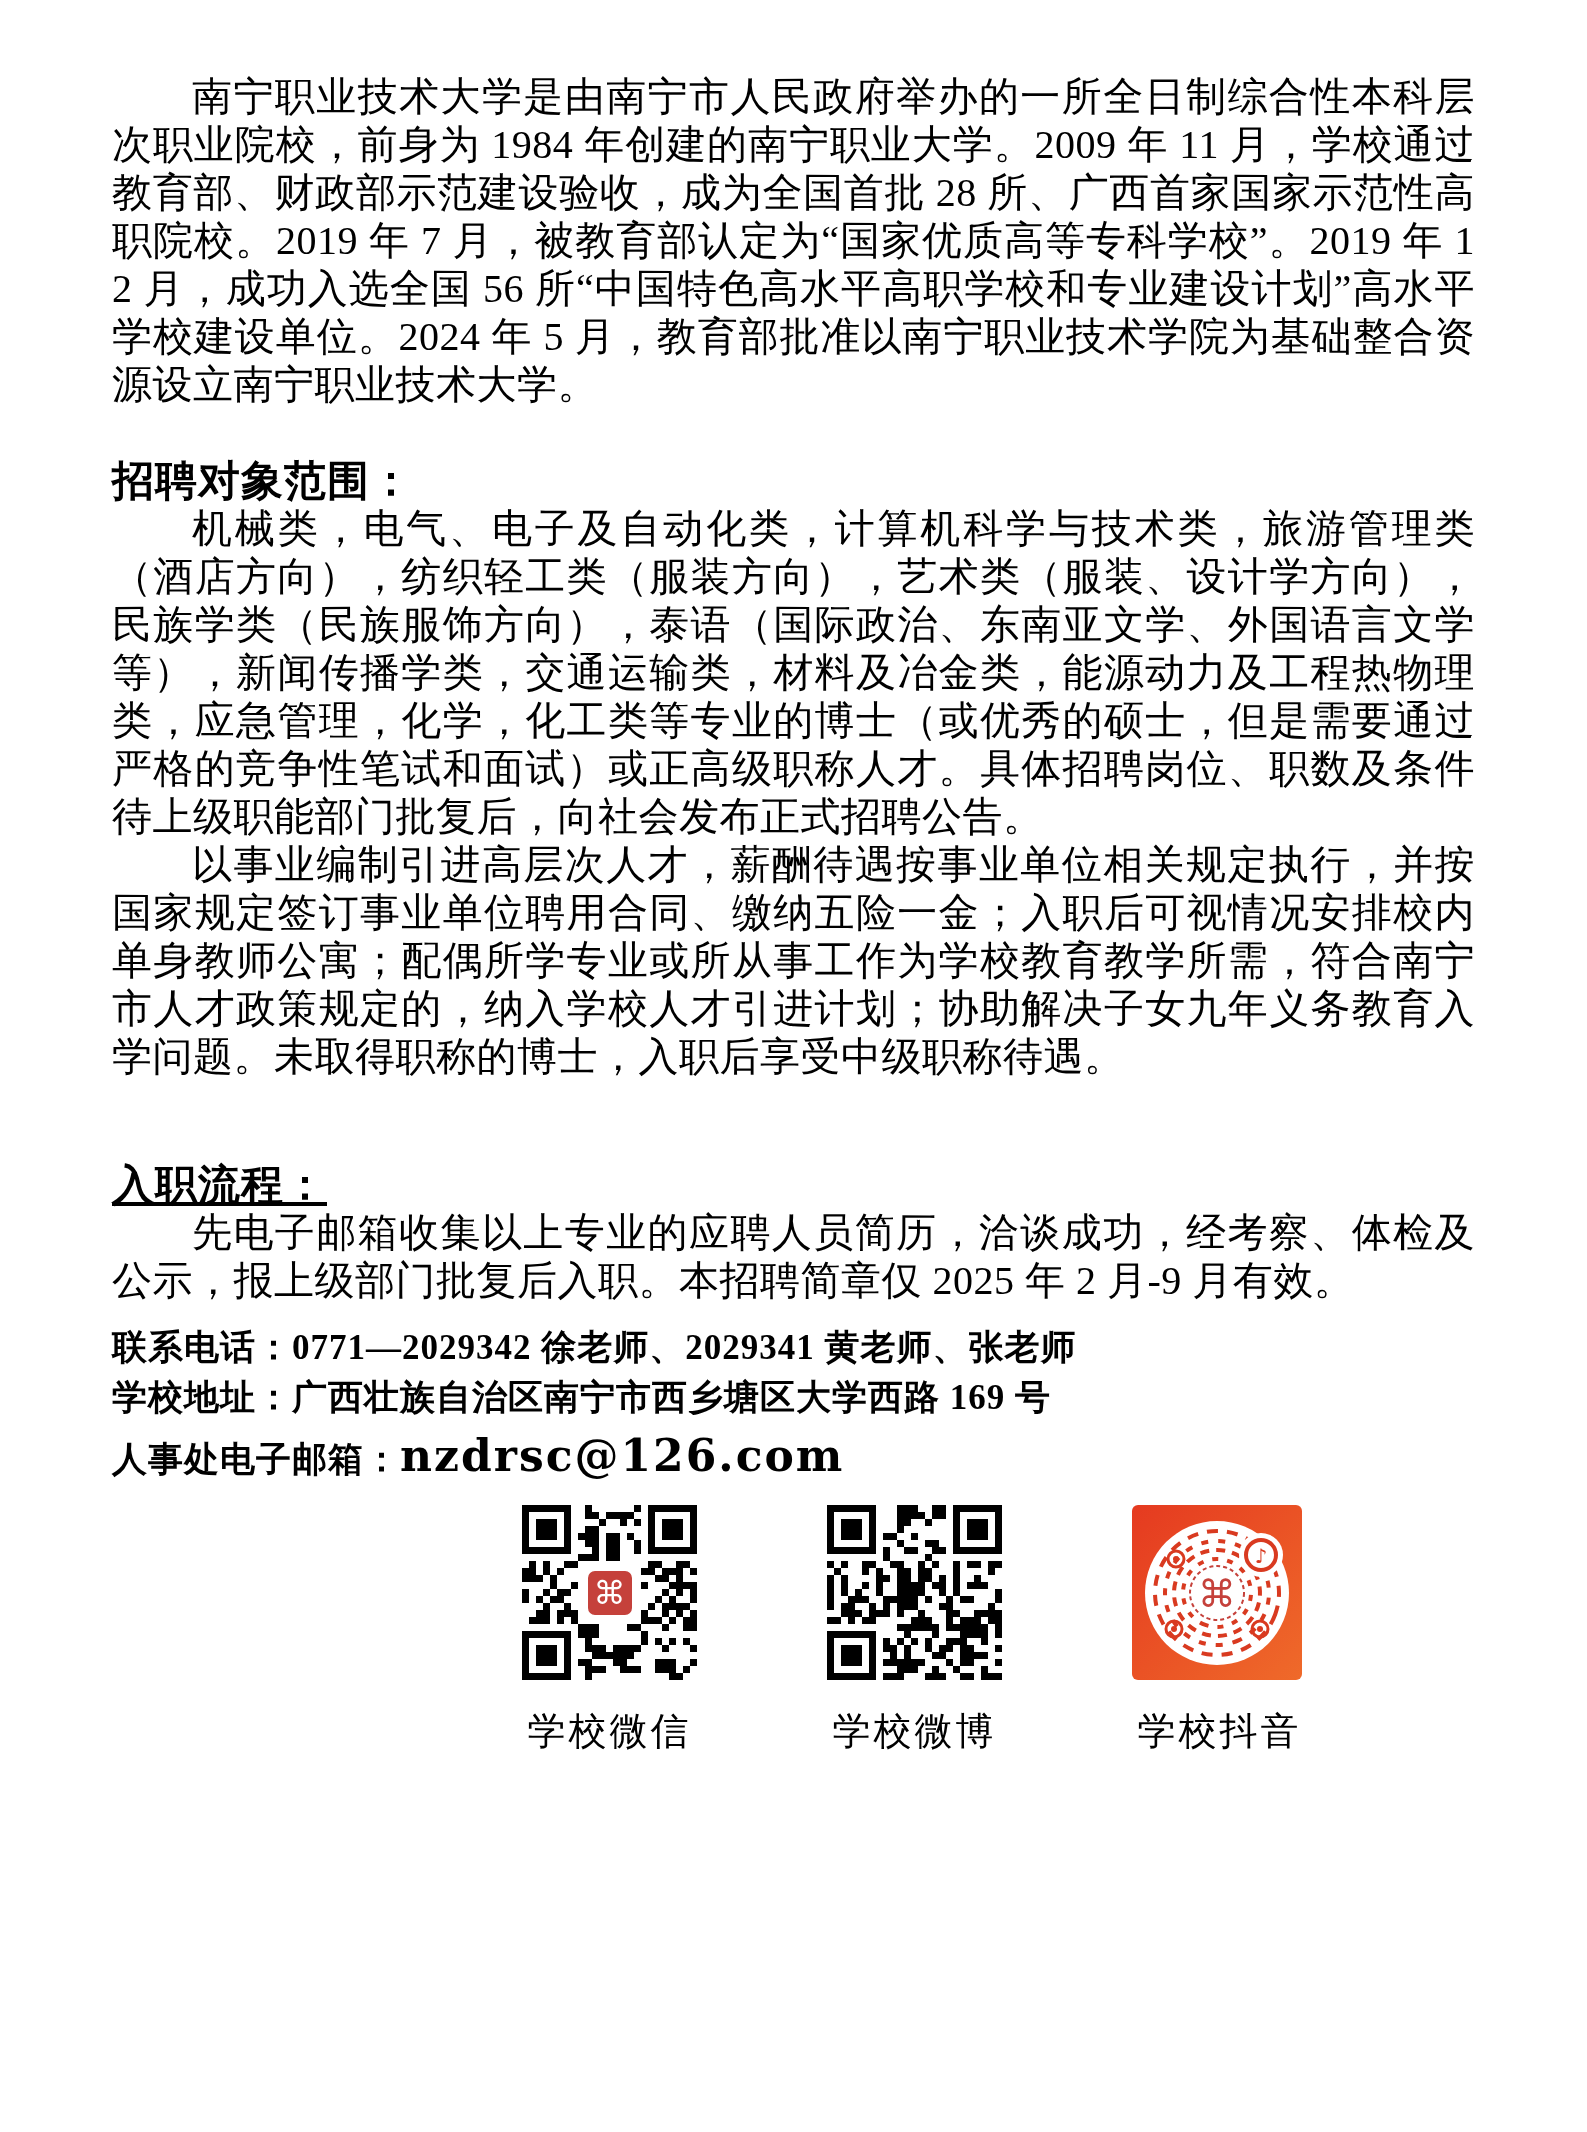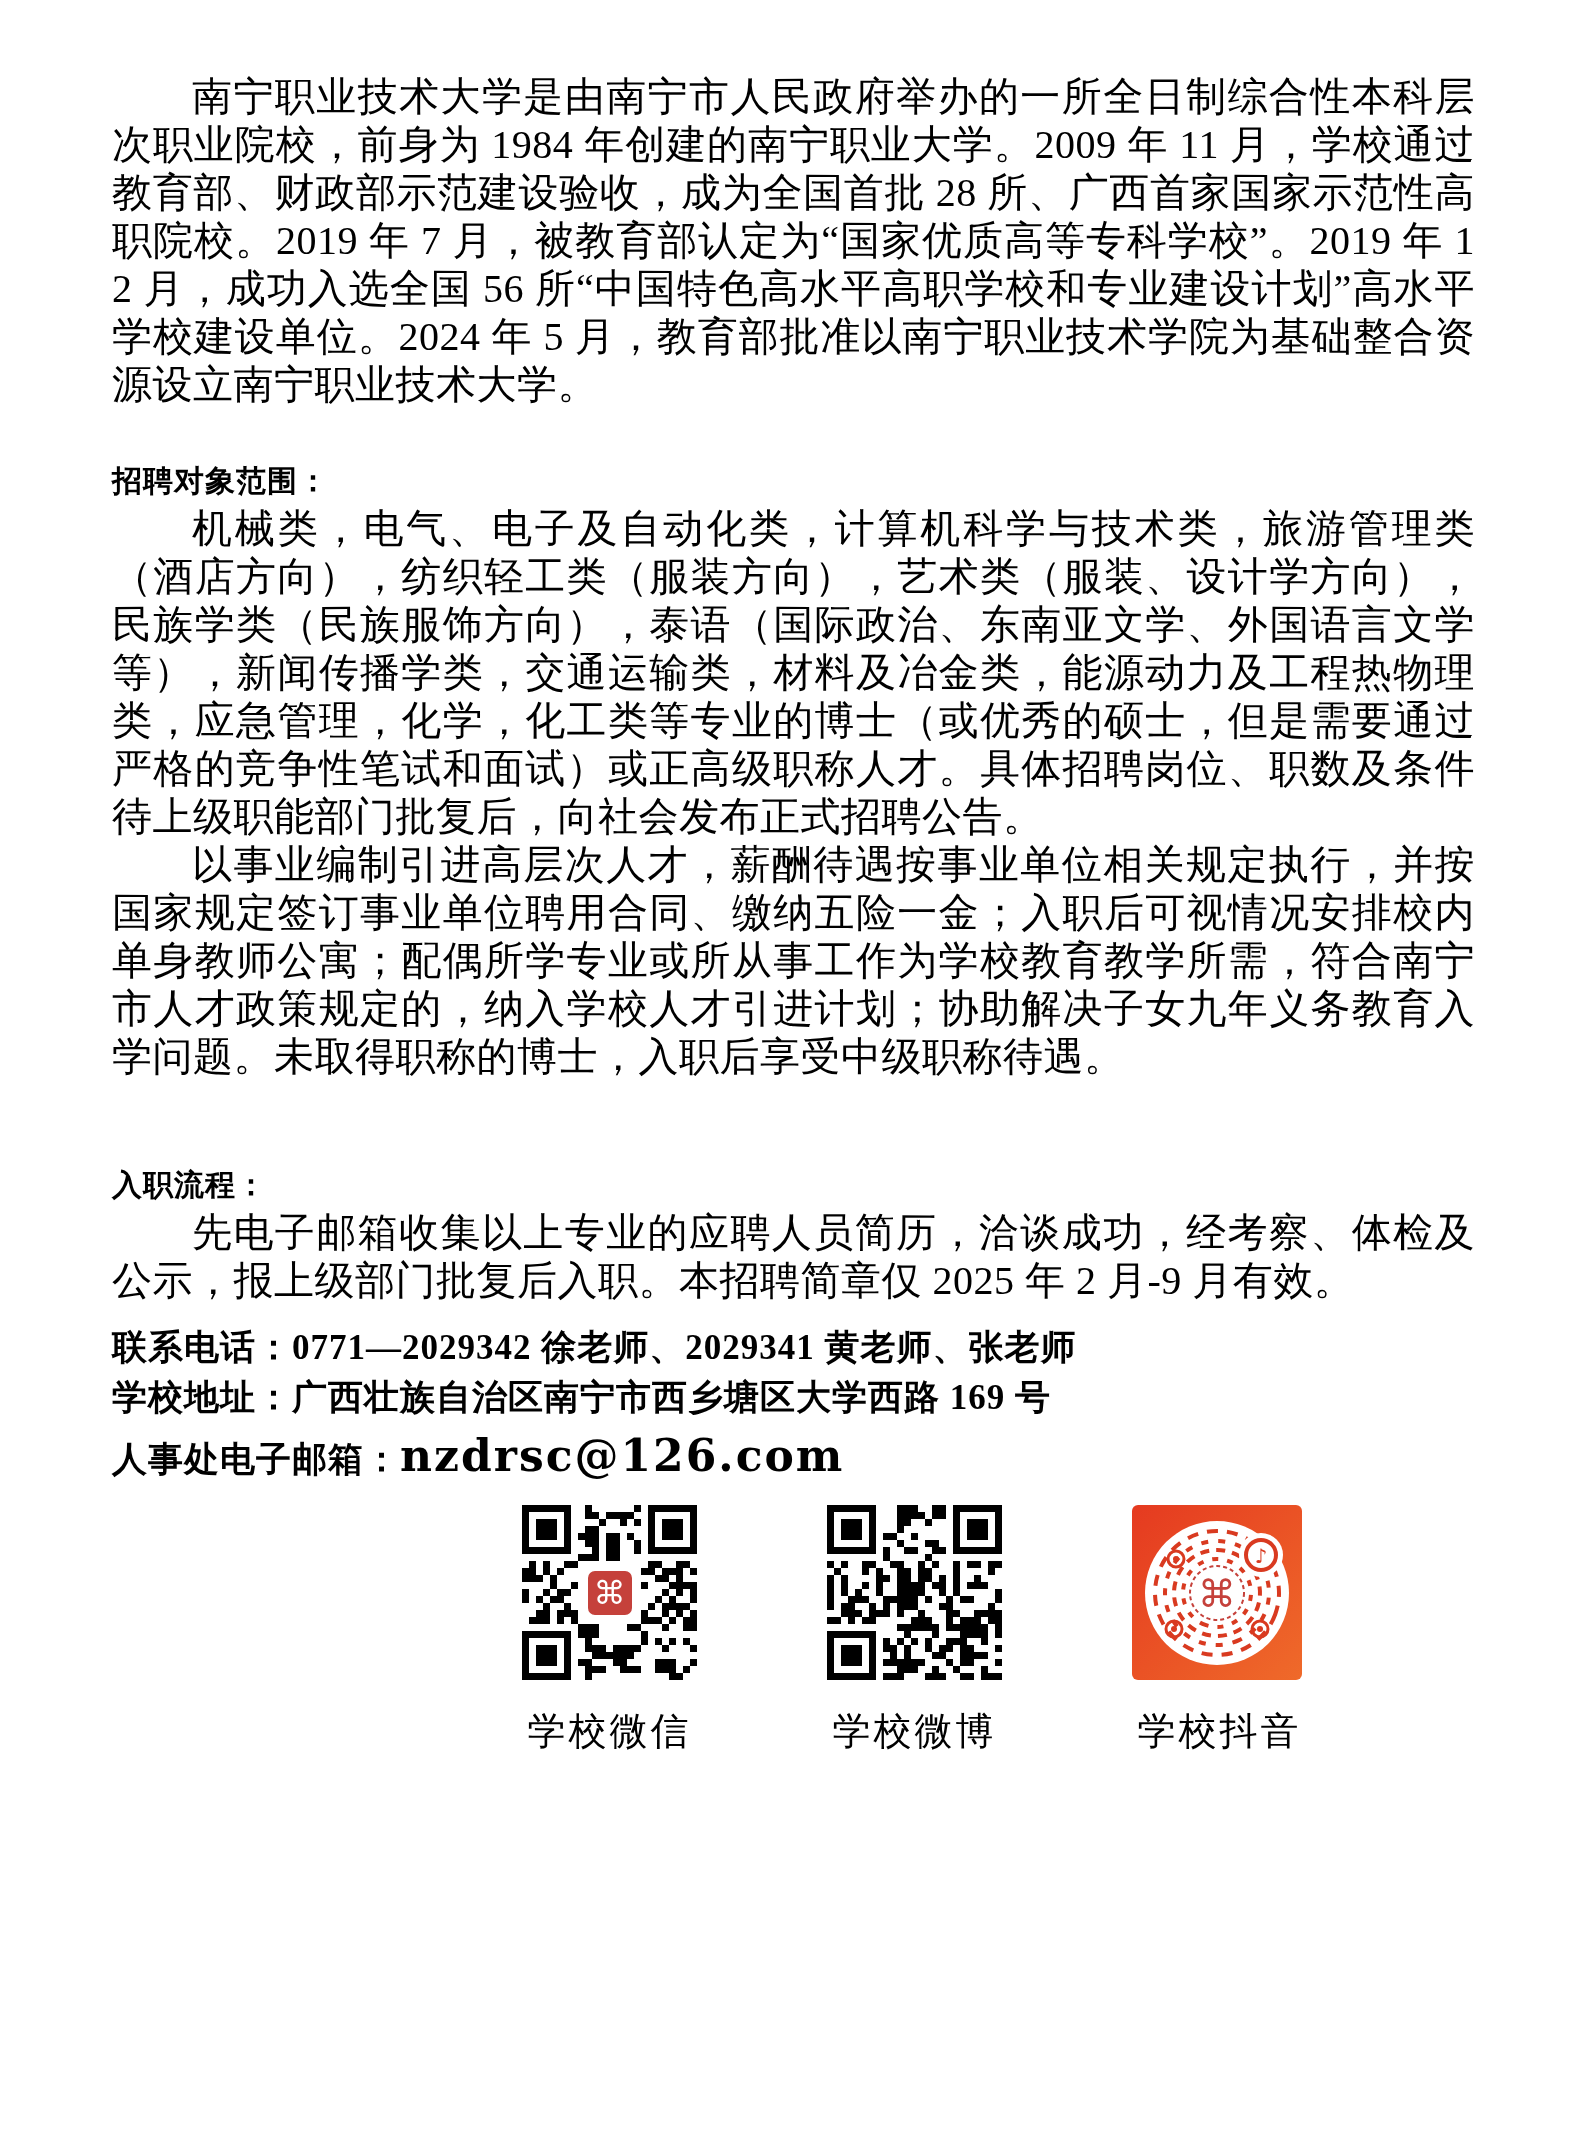--- a/index.html
+++ b/index.html
@@ -22,24 +22,24 @@
     margin:98px 0 0;font-size:48px;line-height:56px;text-align:center;
     font-weight:700;letter-spacing:1px;
     font-family:"Liberation Serif","DejaVu Serif",serif;
   }
   .para{
     margin:0;font-size:40px;line-height:48px;text-align:justify;
     text-indent:2em;letter-spacing:0.5px;word-break:break-all;
   }
   .intro{margin-top:73px;}
   h2{
-    margin:48px 0 0;font-size:30px;line-height:48px;font-weight:700;
+    margin:48px 0 0;font-size:42px;line-height:48px;font-weight:700;
     font-family:"Liberation Sans","DejaVu Sans",sans-serif;letter-spacing:1px;
   }
-  h2.big-gap{margin-top:80px;}
+  h2.big-gap{margin-top:80px;text-decoration:underline;}
   .contact{margin-top:18px;font-weight:700;}
   .contact-line{margin:0;font-size:35px;line-height:50px;letter-spacing:1px;}
   .email-line{margin-top:4px;line-height:58px;}
   .email{font-size:44px;letter-spacing:2px;font-family:"DejaVu Serif","Liberation Serif",serif;}
   .qr-row{margin-top:16px;padding-left:410px;display:flex;gap:130px;align-items:flex-start;}
   .qr-fig{margin:0;text-align:center;flex:0 0 auto;}
   .qr{position:relative;width:175px;height:175px;}
   .qr svg{display:block;}
   .qr-logo{
     position:absolute;left:50%;top:50%;transform:translate(-50%,-50%);

